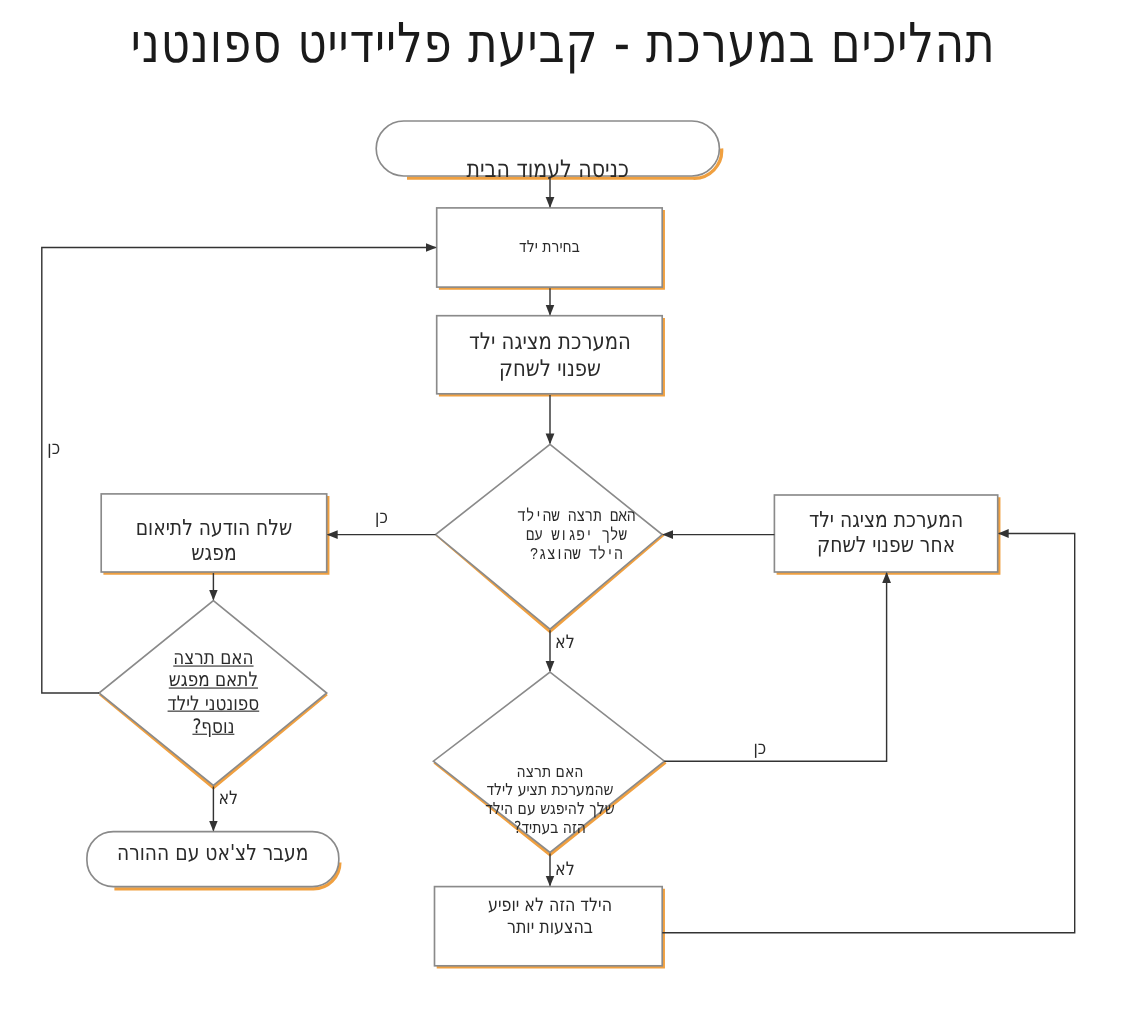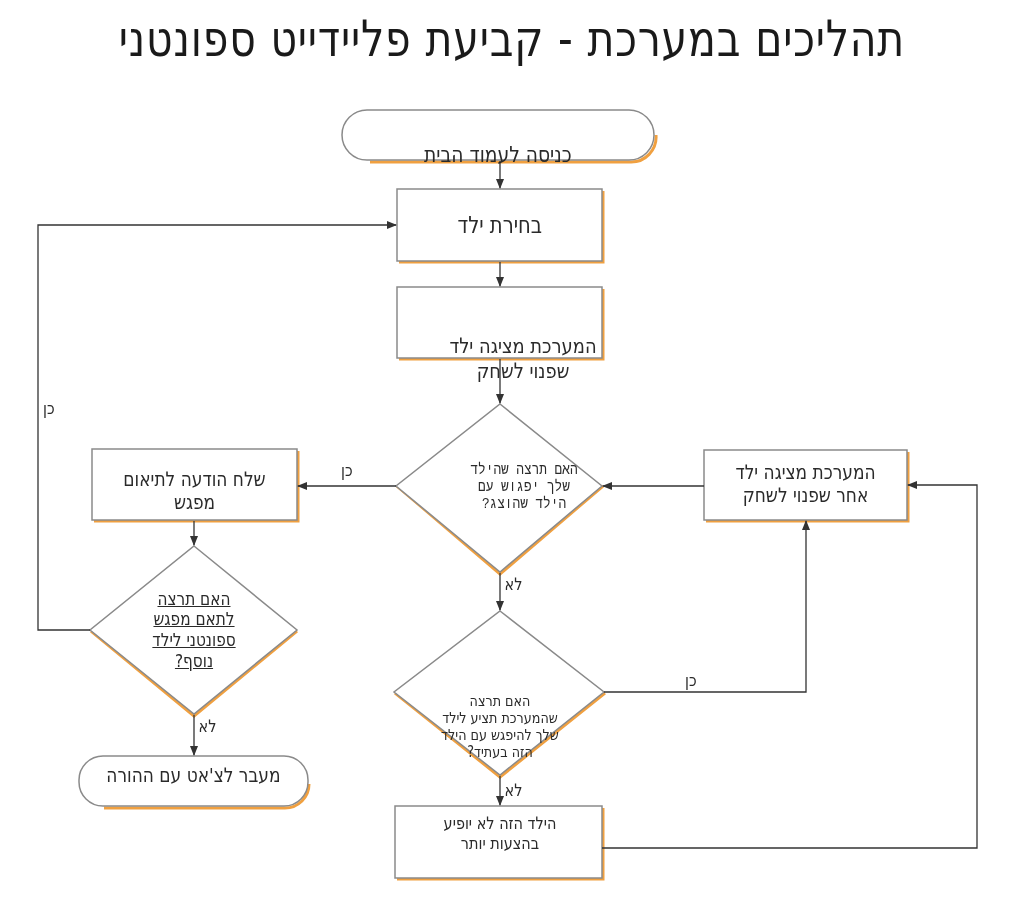--- a/index.html
+++ b/index.html
@@ -66,24 +66,24 @@
     <polyline points="602,848 977,848 977,485 908,485" marker-end="url(#arrow)"></polyline>
     <line x1="194" y1="521" x2="194" y2="545" marker-end="url(#arrow)"></line>
     <polyline points="90,630 38,630 38,225 396,225" marker-end="url(#arrow)"></polyline>
     <line x1="194" y1="715" x2="194" y2="755" marker-end="url(#arrow)"></line>
   </g>
 </svg>
 
 <div class="node" style="left:342px;top:110px;width:312px;height:50px;font-size:22px;margin-top:20px;">
   <span>כניסה לעמוד הבית</span>
 </div>
-<div class="node" style="left:397px;top:189px;width:205px;height:72px;font-size:23px;justify-content:center;">
+<div class="node" style="left:397px;top:189px;width:205px;height:72px;font-size:15px;justify-content:center;">
   <span>בחירת ילד</span>
 </div>
-<div class="node" style="left:433px;top:287px;width:180px;height:71px;font-size:21px;margin-top:36px;">
+<div class="node" style="left:410px;top:287px;width:180px;height:71px;font-size:21px;">
   <span>המערכת מציגה ילד שפנוי לשחק</span>
 </div>
 <div class="node" style="left:454px;top:430px;width:140px;height:115px;font-size:15px;font-family:Liberation Mono, monospace;">
   <span>האם תרצה שהילד שלך יפגוש עם הילד שהוצג?</span>
 </div>
 <div class="node" style="left:704px;top:450px;width:203px;height:68px;font-size:20px;">
   <span>המערכת מציגה ילד אחר שפנוי לשחק</span>
 </div>
 <div class="node" style="left:92px;top:449px;width:205px;height:83px;font-size:20px;">
   <span>שלח הודעה לתיאום מפגש</span>

